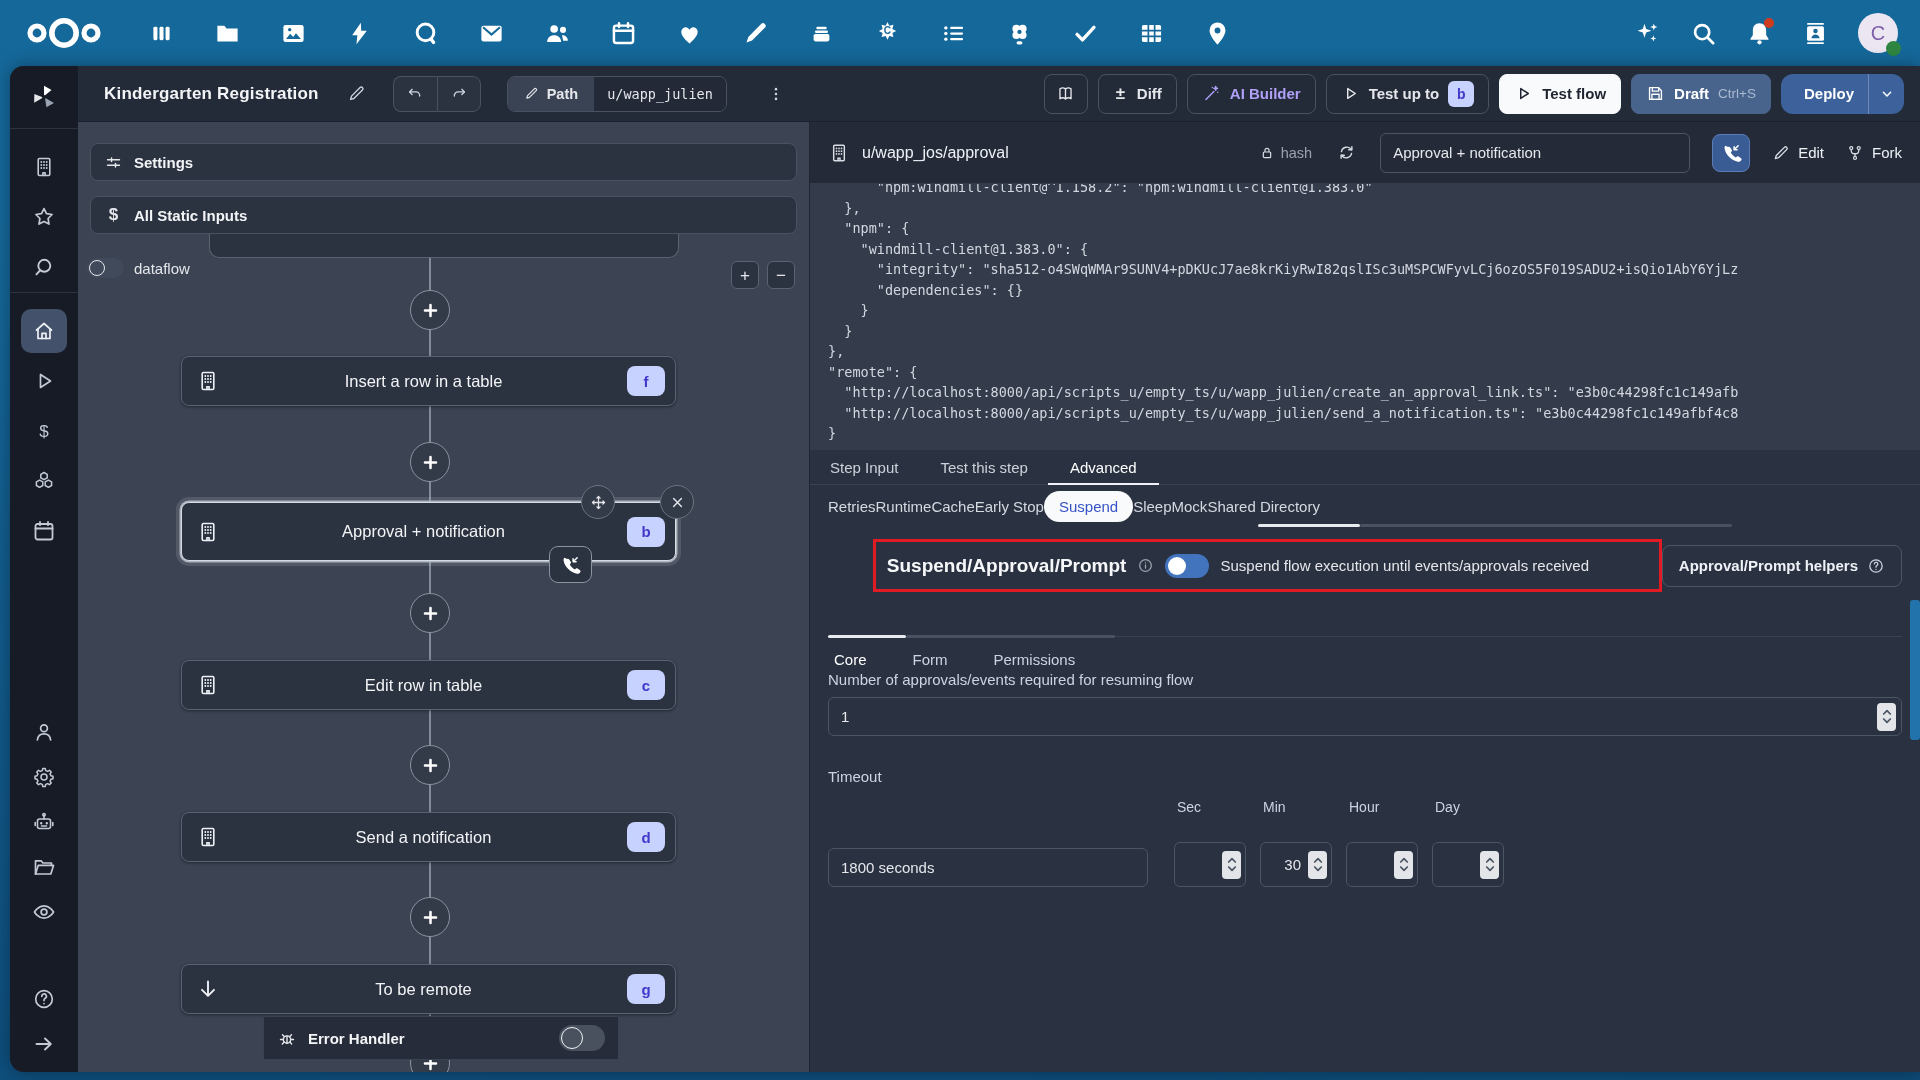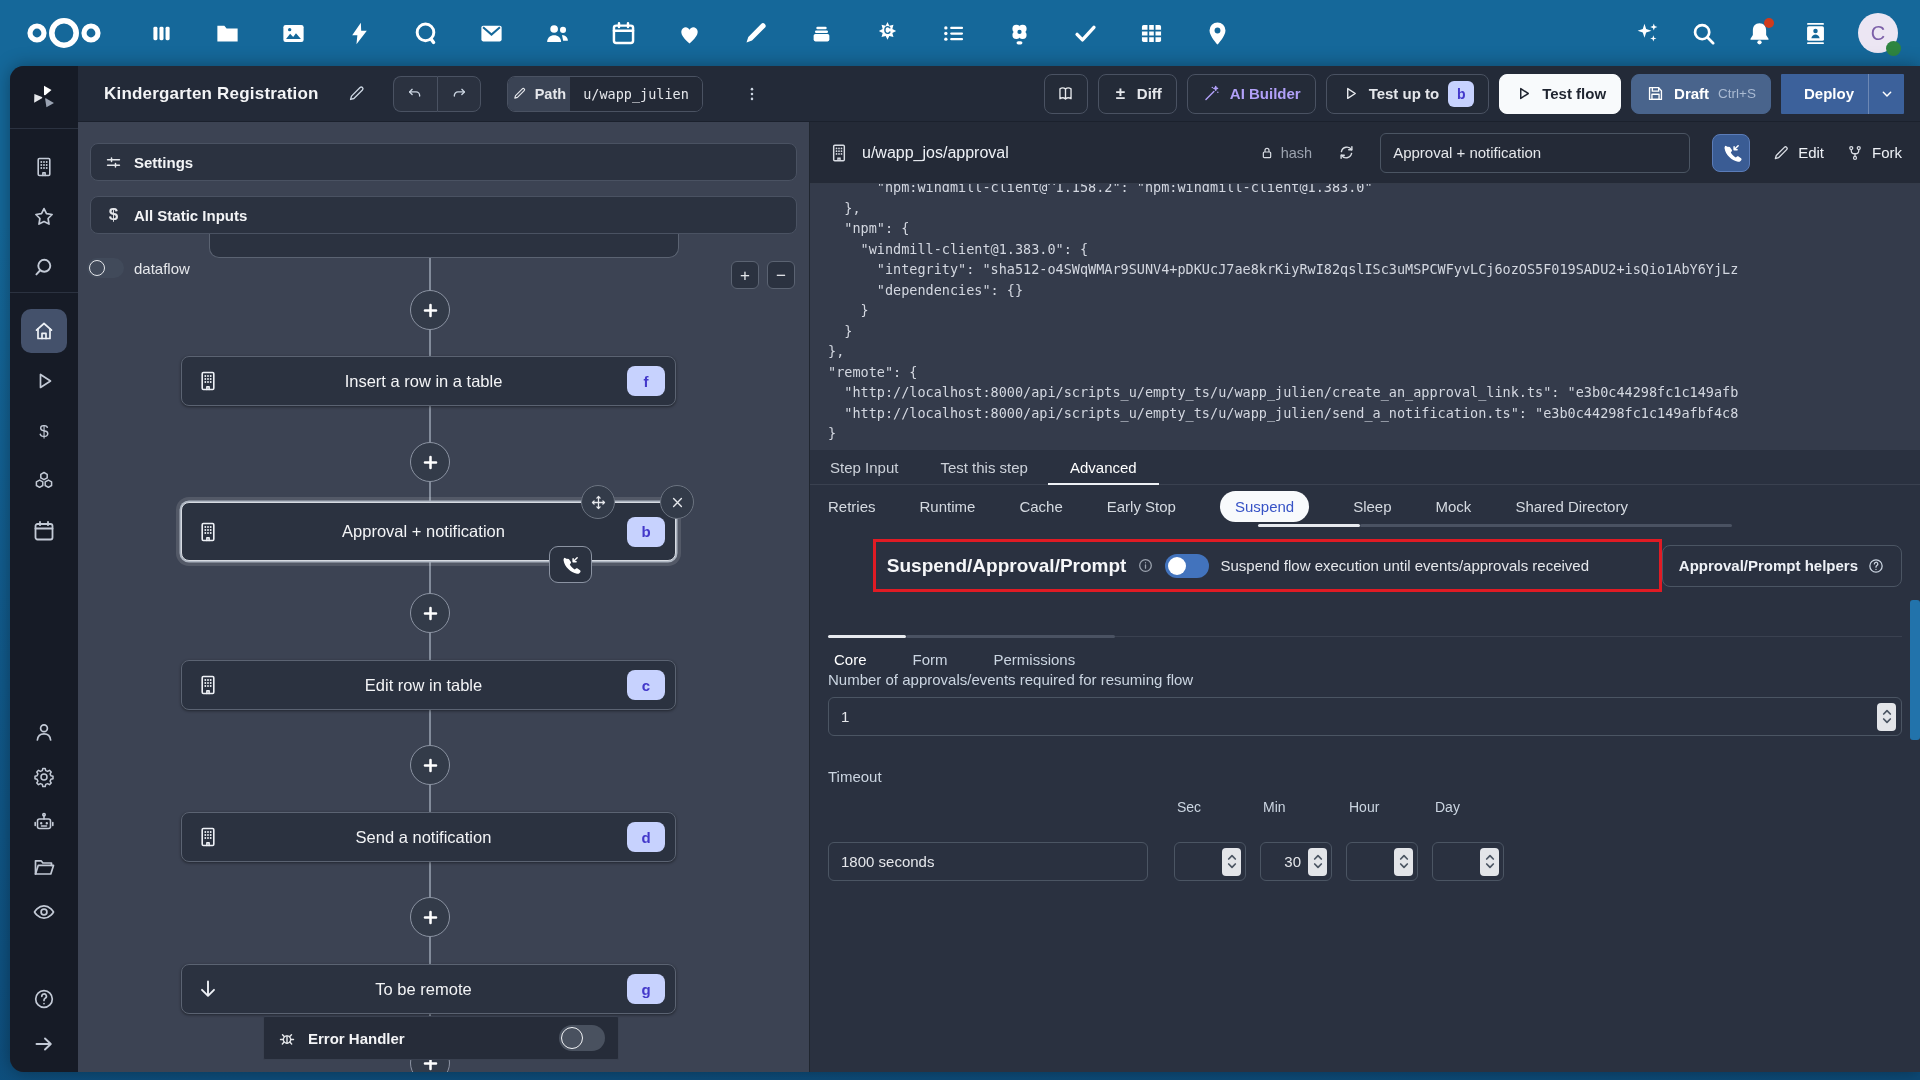--- a/index.html
+++ b/index.html
@@ -36,34 +36,34 @@
   .main{flex:1;display:flex;flex-direction:column;min-width:0;}
   .ehdr{height:56px;background:#232a38;border-bottom:1px solid #1b212d;display:flex;align-items:center;padding:0 16px 0 26px;flex:0 0 auto;}
   .etitle{font-size:17px;font-weight:700;color:#f3f4f6;letter-spacing:.2px;}
   .ic{display:inline-flex;align-items:center;justify-content:center;}
   .icon-btn{background:none;border:none;color:#cbd5e1;cursor:pointer;display:inline-flex;align-items:center;justify-content:center;}
   .undo-group{display:flex;margin-left:22px;}
   .undo-group .icon-btn{width:44px;height:36px;background:#2b3240;border:1px solid #4a5262;}
   .undo-group .icon-btn:first-child{border-radius:8px 0 0 8px;border-right:none;}
   .undo-group .icon-btn:last-child{border-radius:0 8px 8px 0;}
   .path-chip{display:flex;margin-left:26px;height:36px;border:1px solid #4a5262;border-radius:8px;overflow:hidden;cursor:pointer;}
-  .path-chip .seg1{background:#3a4354;display:flex;align-items:center;gap:8px;padding:0 4px;color:#e5e7eb;font-weight:700;font-size:14.5px;}
+  .path-chip .seg1{background:#3a4354;display:flex;align-items:center;gap:8px;padding:0 16px;color:#e5e7eb;font-weight:700;font-size:14.5px;}
   .path-chip .seg2{background:#232936;display:flex;align-items:center;padding:16px 13px;color:#e5e7eb;font-family:"DejaVu Sans Mono",monospace;font-size:13.5px;}
   .kebab{margin-left:34px;width:30px;height:36px;}
   .hsp{flex:1;}
   .hbtns{display:flex;gap:10px;align-items:center;}
   .hbtn{height:40px;border:1px solid #4a5262;border-radius:8px;background:#242b38;color:#e5e7eb;display:inline-flex;align-items:center;gap:9px;padding:0 14px;font-size:15px;font-weight:600;cursor:pointer;font-family:inherit;}
   .hbtn.sq{width:44px;padding:0;justify-content:center;}
   .hbtn .bicon{width:19px;height:19px;}
   .hbtn.ai{color:#b1a0f8;}
   .hbtn .chipb{width:26px;height:26px;border-radius:6px;background:#c7d2fe;color:#4338ca;font-weight:700;font-size:14px;display:flex;align-items:center;justify-content:center;}
   .hbtn.testflow{background:#f8fafc;color:#1f2430;border-color:#f8fafc;font-weight:700;}
   .hbtn.draft{background:#49648c;border-color:#49648c;color:#fff;}
   .hbtn.draft .shortcut{color:#a9bad2;font-weight:400;font-size:13.5px;}
-  .deploy-wrap{display:flex;height:40px;border-radius:1px;overflow:hidden;background:#3c619b;}
+  .deploy-wrap{display:flex;height:40px;border-radius:12px;overflow:hidden;background:#3c619b;}
   .deploy-main{display:flex;align-items:center;gap:9px;padding:0 14px;color:#fff;font-size:15px;font-weight:600;background:none;border:none;cursor:pointer;font-family:inherit;}
   .deploy-chev{width:36px;display:flex;align-items:center;justify-content:center;border:none;background:none;border-left:1px solid rgba(255,255,255,.25);color:#fff;cursor:pointer;}
 
   .content{flex:1;display:flex;min-height:0;}
 
   
   .flow{width:732px;flex:0 0 auto;background:#3c4353;position:relative;overflow:hidden;border-right:1px solid #20262f;}
   .panel-bar{position:absolute;left:12px;right:12px;height:38px;background:#2b3240;border:1px solid #4a5262;border-radius:8px;display:flex;align-items:center;gap:11px;padding:0 13px;color:#f3f4f6;font-weight:700;font-size:15px;cursor:pointer;}
   .panel-bar .ic{width:19px;height:19px;color:#e5e7eb;}
   .vline{position:absolute;left:351px;top:136px;bottom:0;width:1.5px;background:#828b9a;}
@@ -106,21 +106,21 @@
   .linkbtn .ic{width:18px;height:18px;color:#d8dce3;}
 
   .code{height:266px;background:#343b4b;overflow:hidden;flex:0 0 auto;}
   .code pre{margin:-7px 0 0;padding:0 0 0 18px;font:13.5px/20.5px "DejaVu Sans Mono",monospace;color:#d3d7e0;white-space:pre;}
 
   .tabs{height:35px;border-bottom:1px solid #3a4150;display:flex;align-items:center;gap:42px;padding-left:20px;flex:0 0 auto;}
   .tab{position:relative;color:#cdd2da;font-size:15px;background:none;border:none;cursor:pointer;font-family:inherit;height:100%;display:flex;align-items:center;}
   .tab.active{color:#fff;}
   .tab.active::after{content:"";position:absolute;left:-22px;right:-22px;bottom:-1px;height:2.5px;background:#eef1f6;}
 
-  .subtabs{height:42px;display:flex;align-items:center;gap:44px;padding-left:18px;position:relative;flex:0 0 auto;}
+  .subtabs{height:42px;display:flex;align-items:center;padding-left:18px;position:relative;flex:0 0 auto;}
   .stab{color:#d5dae1;font-size:15px;background:none;border:none;cursor:pointer;font-family:inherit;white-space:nowrap;}
   .stab.active{background:#f8fafc;color:#3753c6;padding:7px 15px;border-radius:17px;}
   .sub-u-white{position:absolute;left:448px;bottom:0;width:102px;height:3px;background:#e7eaef;border-radius:2px;}
   .sub-u-gray{position:absolute;left:550px;bottom:0;width:372px;height:3px;background:#4a5262;border-radius:2px;}
 
   .settings{flex:1;padding:12px 18px 0;min-height:0;}
   .susrow{display:flex;align-items:center;justify-content:flex-end;}
   .redbox{width:789px;height:53px;border:3px solid #e01b24;display:flex;align-items:center;gap:11px;padding:0 11px;}
   .sus-title{font-size:19px;font-weight:700;color:#f6f7f9;}
   .info-ic{width:17px;height:17px;color:#9ca3af;}
@@ -141,21 +141,21 @@
   .numwrap input{width:100%;height:100%;background:transparent;border:1px solid #4b5563;border-radius:6px;color:#e5e7eb;font-size:15px;padding:0 34px 0 12px;font-family:inherit;}
   .spin{position:absolute;right:6px;top:50%;transform:translateY(-50%);width:19px;height:28px;background:#e3e5e9;border-radius:4px;color:#4b5563;display:flex;align-items:center;justify-content:center;cursor:pointer;}
   .spin svg{width:10px;height:17px;}
 
   .torow{margin-top:14px;display:flex;align-items:flex-end;gap:26px;}
   .to-main{position:relative;width:320px;height:39px;}
   .to-main input{width:100%;height:100%;background:transparent;border:1px solid #4b5563;border-radius:6px;color:#e5e7eb;font-size:15px;padding:0 12px;font-family:inherit;}
   .tf-group{display:flex;gap:14px;}
   .tf{display:flex;flex-direction:column;gap:21px;}
   .tf .tfl{font-size:14px;color:#cbd5e1;margin:0 0 6px 3px;}
-  .tfin{position:relative;width:72px;height:39px;}
+  .tfin{position:relative;width:72px;height:45px;}
   .tfin input{width:100%;height:100%;background:transparent;border:1px solid #4b5563;border-radius:6px;color:#e5e7eb;font-size:15px;padding:0 30px 0 6px;text-align:right;font-family:inherit;}
   .tfin .spin{right:5px;}
 
   .thumb{position:absolute;right:0;top:478px;width:10px;height:140px;background:#2273ab;border-radius:3px;}
 </style>
 </head>
 <body>
 
 <div class="topbar">
   <span class="nc-logo ic">

